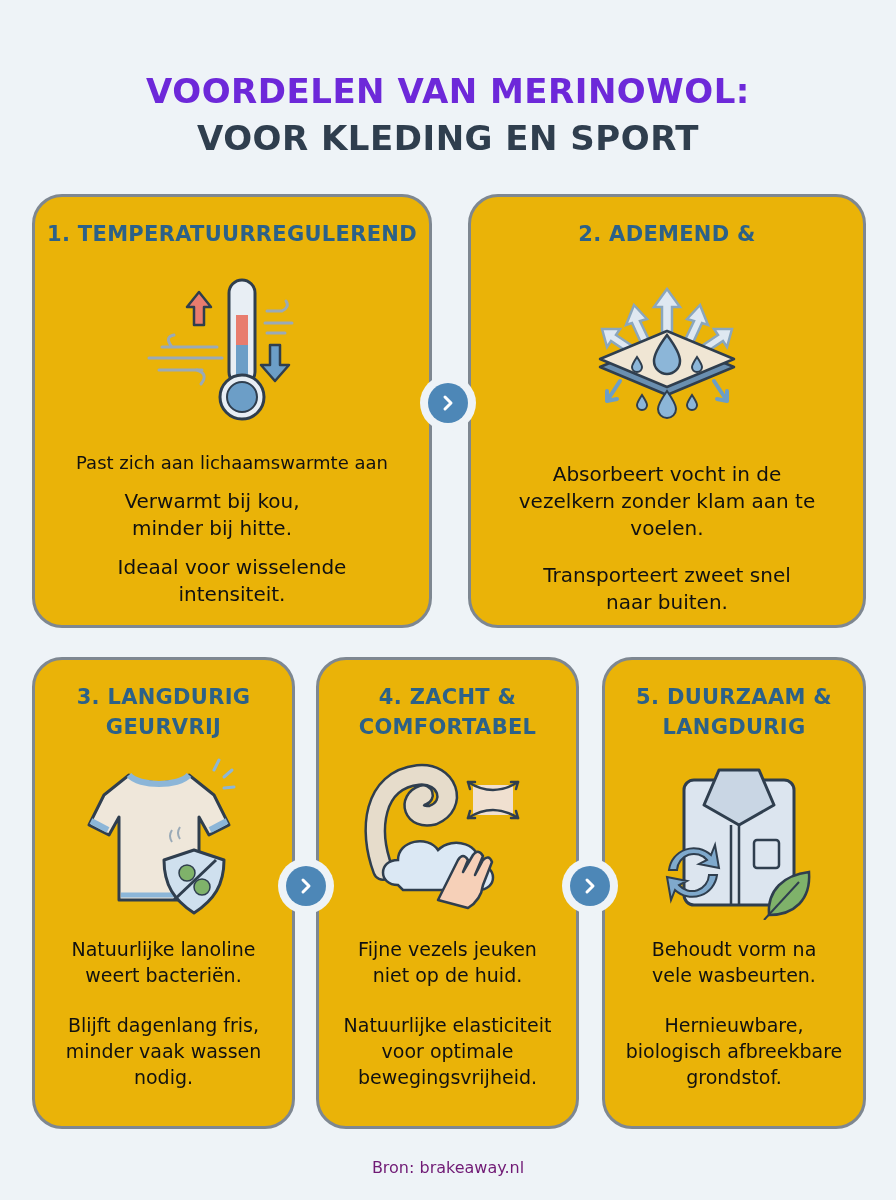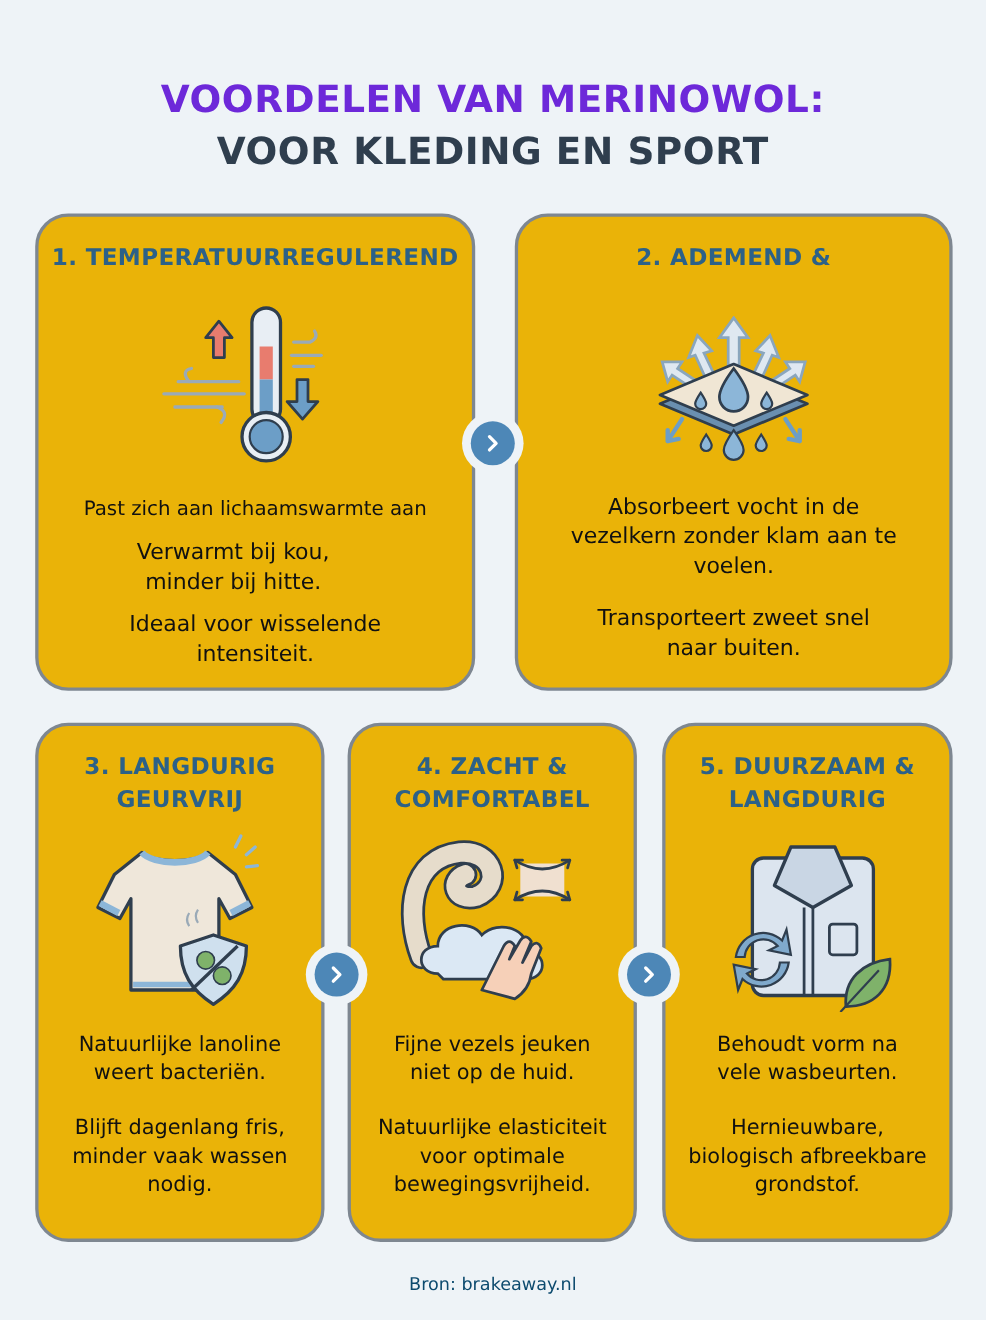--- a/index.html
+++ b/index.html
@@ -37,21 +37,21 @@
   .card .body p { margin-bottom: 12px; }
   .card .body.sm p { margin-bottom: 24px; font-size: 19px; line-height: 26px; }
 
   .next {
     position: absolute; width: 40px; height: 40px; border-radius: 50%;
     background: #4d87b7; box-shadow: 0 0 0 8px #eef3f7;
     display: flex; align-items: center; justify-content: center; z-index: 5;
   }
   .source {
     position: absolute; top: 1158px; left: 0; width: 896px; text-align: center;
-    color: #0c4a6e; font-size: 16px;
+    color: #701a75; font-size: 16px;
   }
 </style>
 </head>
 <body>
 
 <div class="title">
   <span class="l1">VOORDELEN VAN MERINOWOL:</span>
   <span class="l2">VOOR KLEDING EN SPORT</span>
 </div>
 
@@ -114,21 +114,21 @@
         <path d="M50 108 c-4 6 -5 8 -5 10 a5 5 0 0 0 10 0 c0 -2 -1 -4 -5 -10z"></path>
         <path d="M100 108 c-4 6 -5 8 -5 10 a5 5 0 0 0 10 0 c0 -2 -1 -4 -5 -10z"></path>
         <path d="M75 104 c-7 10 -9 14 -9 18 a9 9 0 0 0 18 0 c0 -4 -2 -8 -9 -18z"></path>
       </g>
       <g stroke="#6c9ec7" stroke-width="4" fill="none" stroke-linecap="round">
         <path d="M28 94 L15 114 M15 114 L15 104 M15 114 L25 112"></path>
         <path d="M122 94 L135 114 M135 114 L135 104 M135 114 L125 112"></path>
       </g>
     </svg>
   </div>
-  <div class="body" style="top:250px;padding:0 40px;">
+  <div class="body" style="top:264px;padding:0 40px;">
     <p>Absorbeert vocht in de vezelkern zonder klam aan te voelen.</p>
     <p style="margin-top:20px;padding:0 10px;">Transporteert zweet snel naar buiten.</p>
   </div>
 </div>
 
 <div class="card" style="left:32px;top:657px;width:263px;height:472px;">
   <h2 style="top:22px;">
     <span style="display:block;">3. LANGDURIG</span>
     <span style="display:block;">GEURVRIJ</span>
   </h2>

